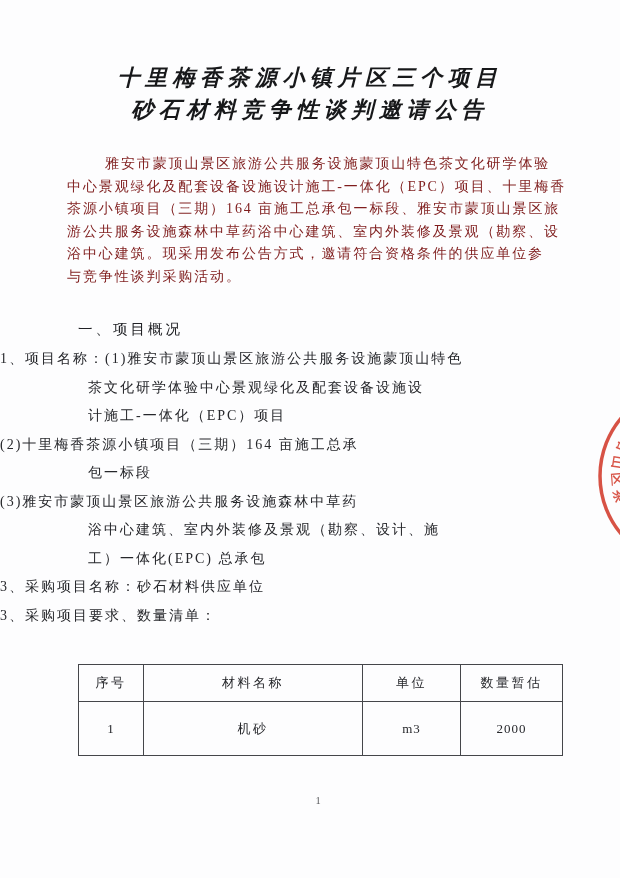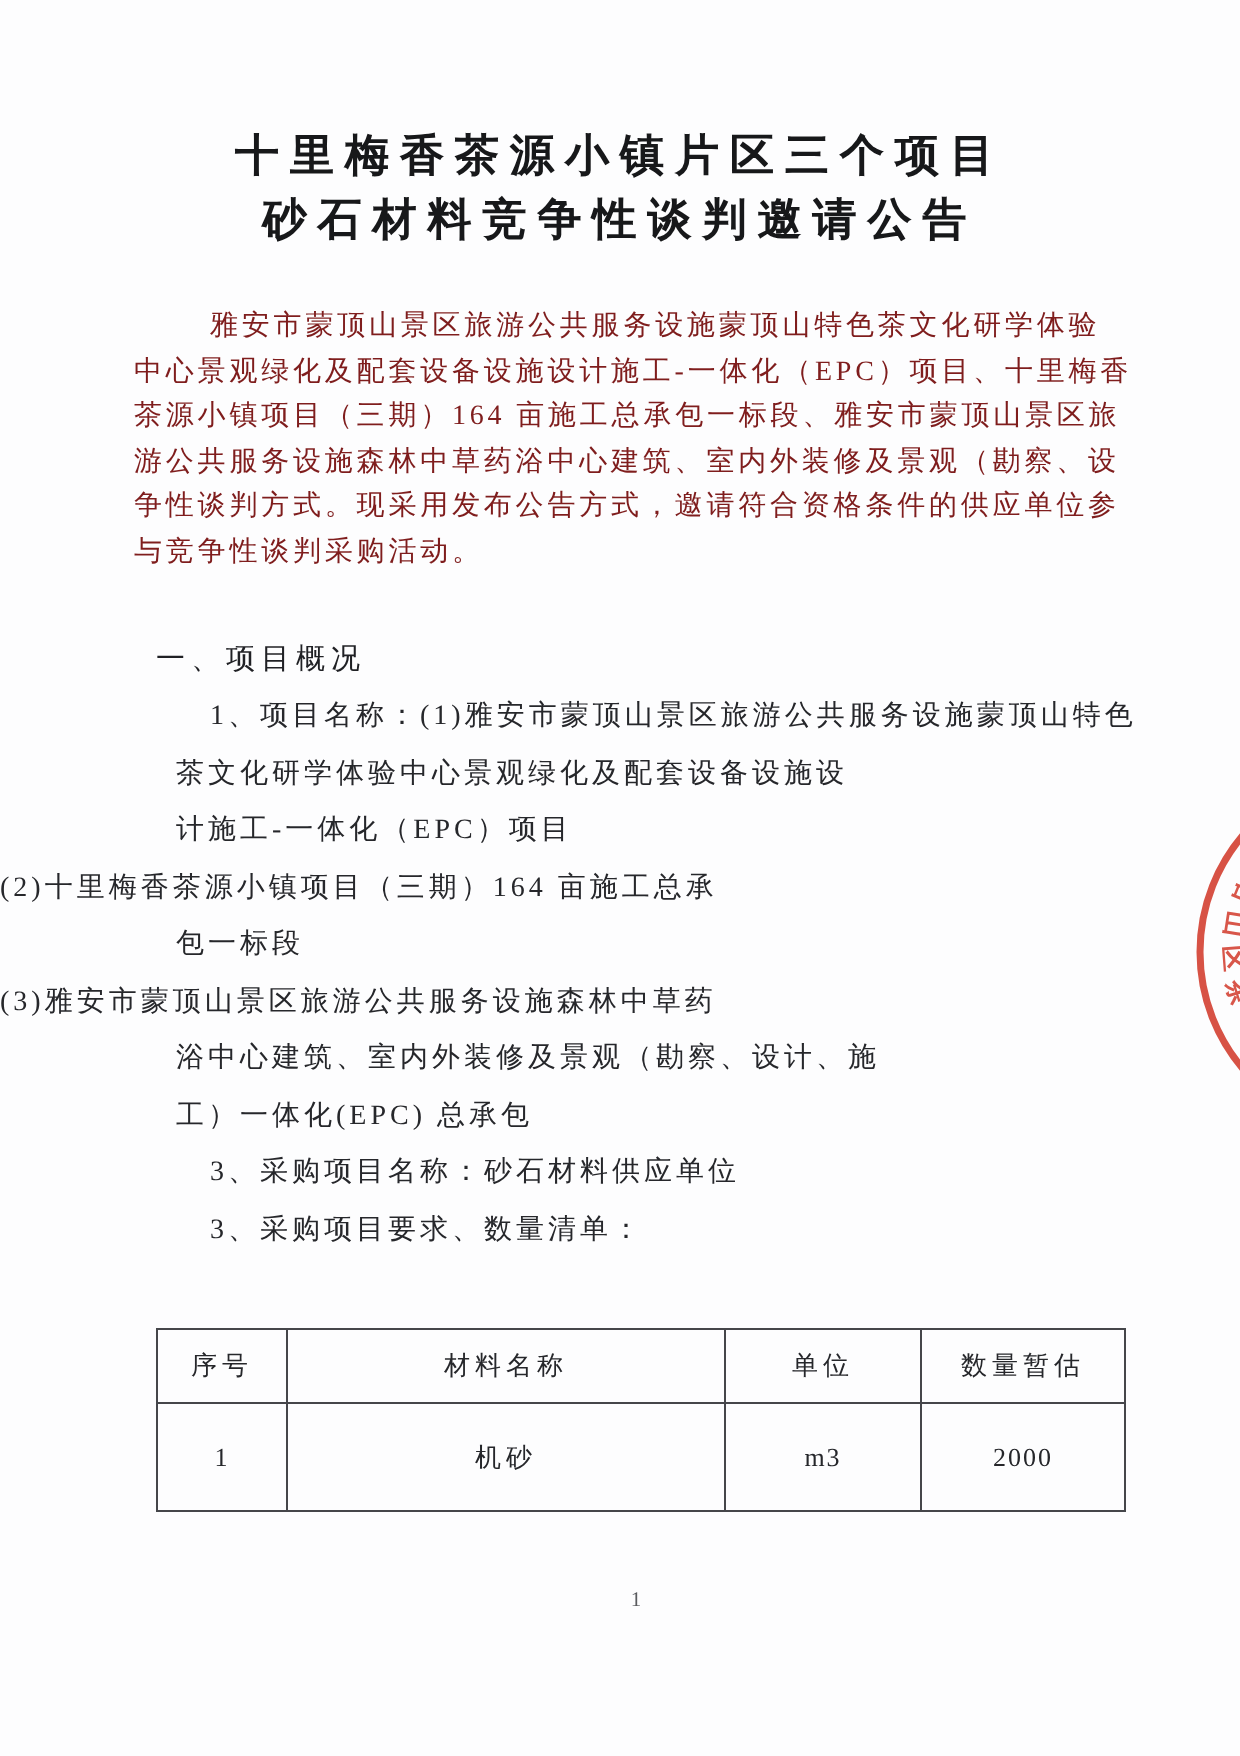--- a/index.html
+++ b/index.html
@@ -12,20 +12,21 @@
     color:#222326;
   }
 
   
   .title {
     position:absolute; top:62px; left:0; width:620px;
     text-align:center;
     font-size:22px; font-weight:bold; color:#17181a;
     letter-spacing:5.5px; line-height:31.5px;
     white-space:nowrap;
+    font-style:italic;
   }
 
   
   .intro {
     position:absolute; top:153px; left:67px; width:500px;
     font-size:14px; line-height:22.5px; letter-spacing:1.9px;
     color:#7f1d1d;
   }
   .intro .line { white-space:nowrap; height:22.5px; }
   .intro .line.first { padding-left:38px; }
@@ -37,21 +38,21 @@
     white-space:nowrap;
   }
 
   
   .ol {
     position:absolute; top:345px; left:0; width:620px;
     font-size:14px; line-height:28.5px; letter-spacing:2px;
     color:#26272b;
   }
   .ol .l { white-space:nowrap; height:28.5px; }
-  .ol .l-item { margin-left:105px; }
+  .ol .l-item { }
   .ol .l-sub  { }
   .ol .l-cont { margin-left:88px; }
 
   
   table.mat {
     position:absolute; top:664px; left:78px;
     border-collapse:collapse;
     font-size:13px; letter-spacing:2.5px; color:#26272b;
     table-layout:fixed;
   }
@@ -91,21 +92,21 @@
   <div class="title">
     <div>十里梅香茶源小镇片区三个项目</div>
     <div>砂石材料竞争性谈判邀请公告</div>
   </div>
 
   <div class="intro">
     <div class="line first">雅安市蒙顶山景区旅游公共服务设施蒙顶山特色茶文化研学体验</div>
     <div class="line">中心景观绿化及配套设备设施设计施工-一体化（EPC）项目、十里梅香</div>
     <div class="line">茶源小镇项目（三期）164 亩施工总承包一标段、雅安市蒙顶山景区旅</div>
     <div class="line">游公共服务设施森林中草药浴中心建筑、室内外装修及景观（勘察、设</div>
-    <div class="line">争性谈判方式。现采用发布公告方式，邀请符合资格条件的供应单位参</div>
+    <div class="line">浴中心建筑。现采用发布公告方式，邀请符合资格条件的供应单位参</div>
     <div class="line">与竞争性谈判采购活动。</div>
   </div>
 
   <div class="sec-heading">一、项目概况</div>
 
   <div class="ol">
     <div class="l l-item">1、项目名称：(1)雅安市蒙顶山景区旅游公共服务设施蒙顶山特色</div>
     <div class="l l-cont">茶文化研学体验中心景观绿化及配套设备设施设</div>
     <div class="l l-cont">计施工-一体化（EPC）项目</div>
     <div class="l l-sub">(2)十里梅香茶源小镇项目（三期）164 亩施工总承</div>

